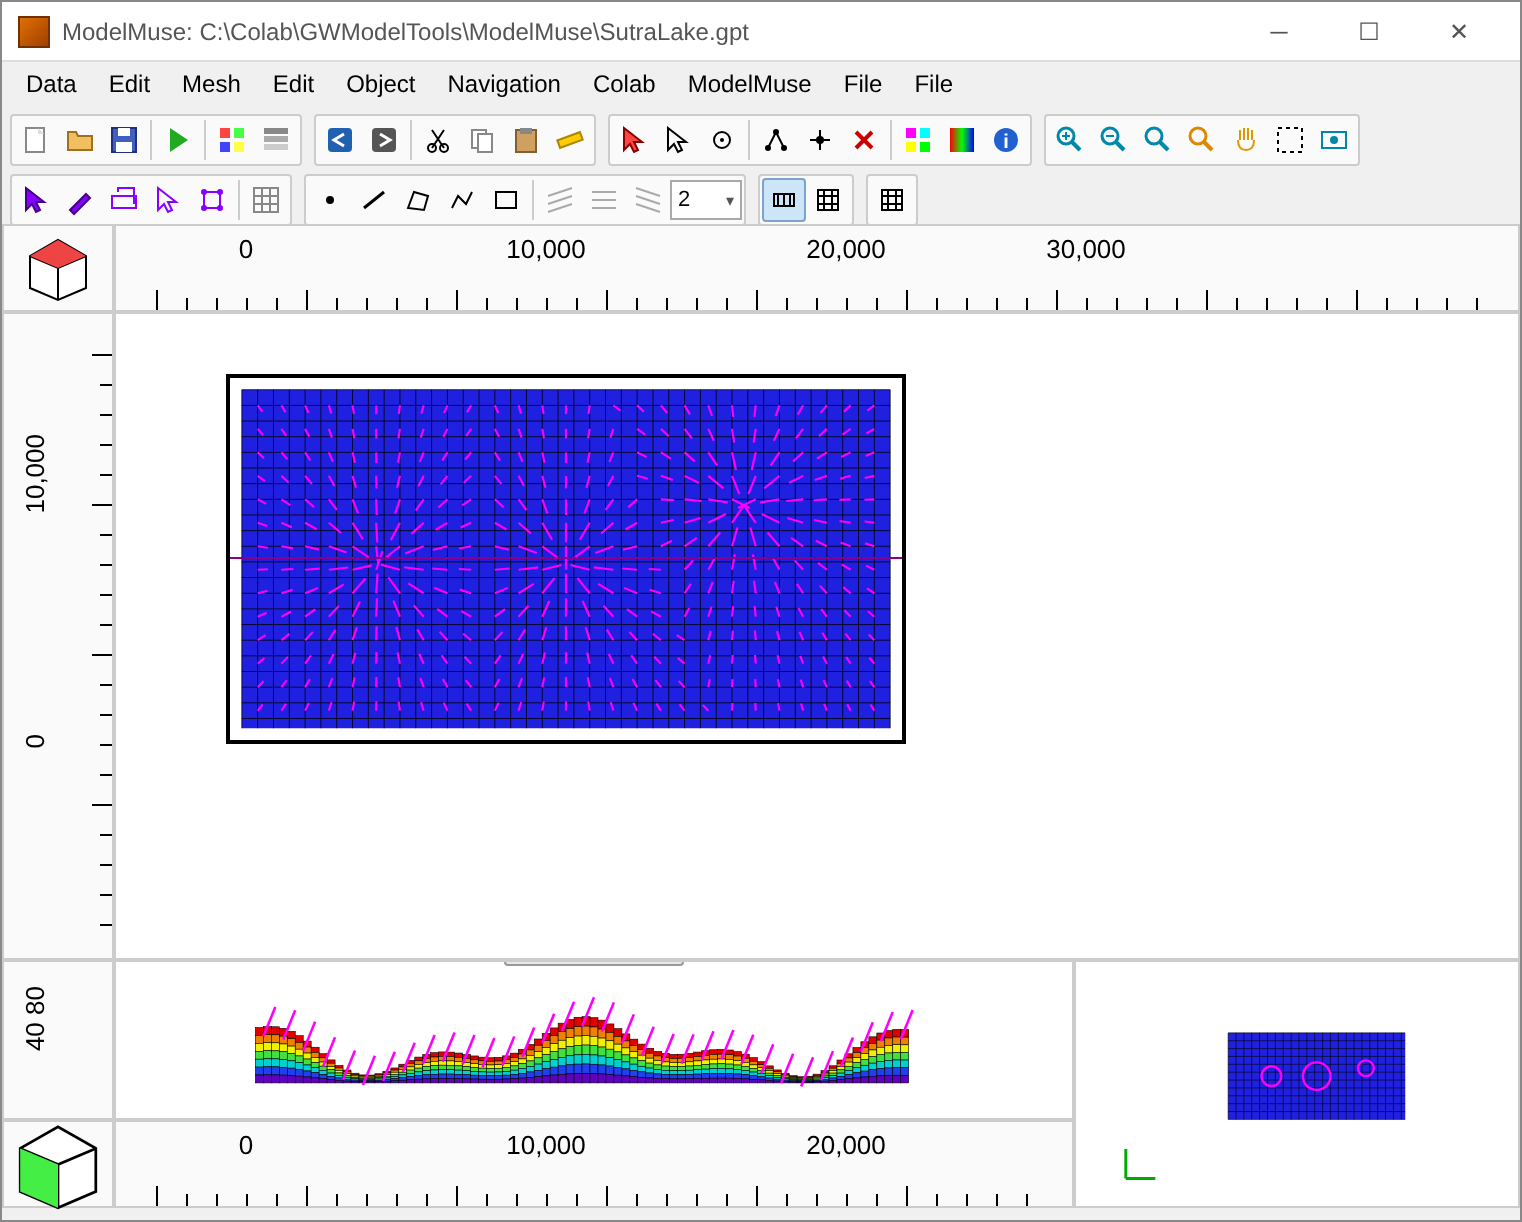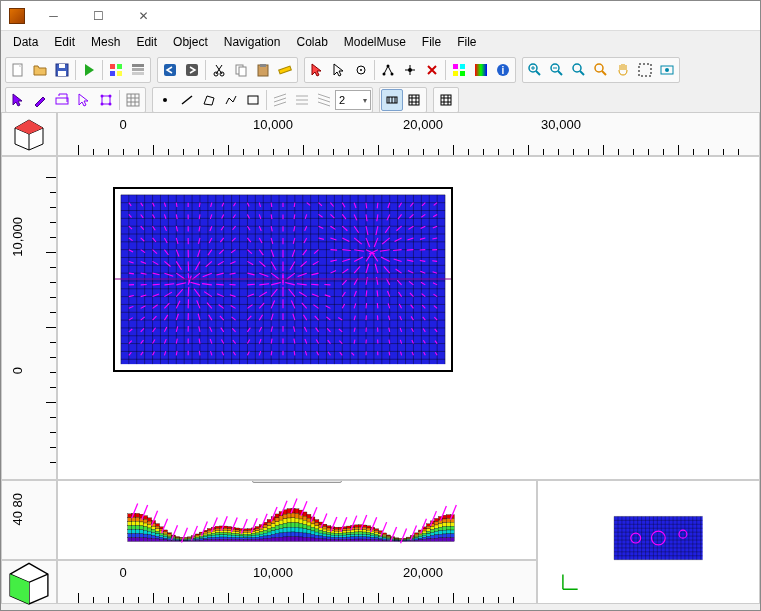--- a/index.html
+++ b/index.html
@@ -51,20 +51,21 @@
   .corner-cube2 { grid-column: 1; grid-row: 2; background: #fafafa; border: 1px solid #ccc; display: flex; align-items: center; justify-content: center; }
   .bottom-ruler { grid-column: 2; grid-row: 2; background: #fafafa; border: 1px solid #ccc; position: relative; overflow: hidden; }
   
   .splitter-grip { position: absolute; left: 50%; top: -8px; transform: translateX(-50%); width: 90px; height: 10px; background: #e8e8e8; border: 1px solid #999; border-radius: 2px; z-index: 5; font-size: 6px; text-align: center; color: #666; }
 </style>
 </head>
 <body>
 
 <div class="titlebar">
   <div class="icon"></div>
+  <div class="title">ModelMuse: C:\Colab\GWModelTools\ModelMuse\SutraLake.gpt</div>
   <div class="winbtns">
     <div class="winbtn">─</div>
     <div class="winbtn">☐</div>
     <div class="winbtn">✕</div>
   </div>
 </div>
 
 <div class="menubar">
   <div class="menuitem">Data</div>
   <div class="menuitem">Edit</div>
@@ -391,21 +392,21 @@
         <path d="M6 12 L20 18 L34 12 M20 18 L20 34" stroke="#000" fill="none"></path>
         <path d="M6 12 L20 4 L34 12 L20 18 Z" fill="#e44"></path>
       </svg>
   </div>
 
   <div class="top-ruler">
     <div id="top-ruler-content">
         <div class="ruler-label" style="left: 65px;">0</div>
         <div class="ruler-label" style="left: 215px;">10,000</div>
         <div class="ruler-label" style="left: 365px;">20,000</div>
-        <div class="ruler-label" style="left: 503px;">30,000</div>
+        <div class="ruler-label" style="left: 485px;">30,000</div>
         <div class="ruler-tick major" style="left: 20px;"></div>
         <div class="ruler-tick" style="left: 35px;"></div>
         <div class="ruler-tick" style="left: 50px;"></div>
         <div class="ruler-tick" style="left: 65px;"></div>
         <div class="ruler-tick" style="left: 80px;"></div>
         <div class="ruler-tick major" style="left: 95px;"></div>
         <div class="ruler-tick" style="left: 110px;"></div>
         <div class="ruler-tick" style="left: 125px;"></div>
         <div class="ruler-tick" style="left: 140px;"></div>
         <div class="ruler-tick" style="left: 155px;"></div>

